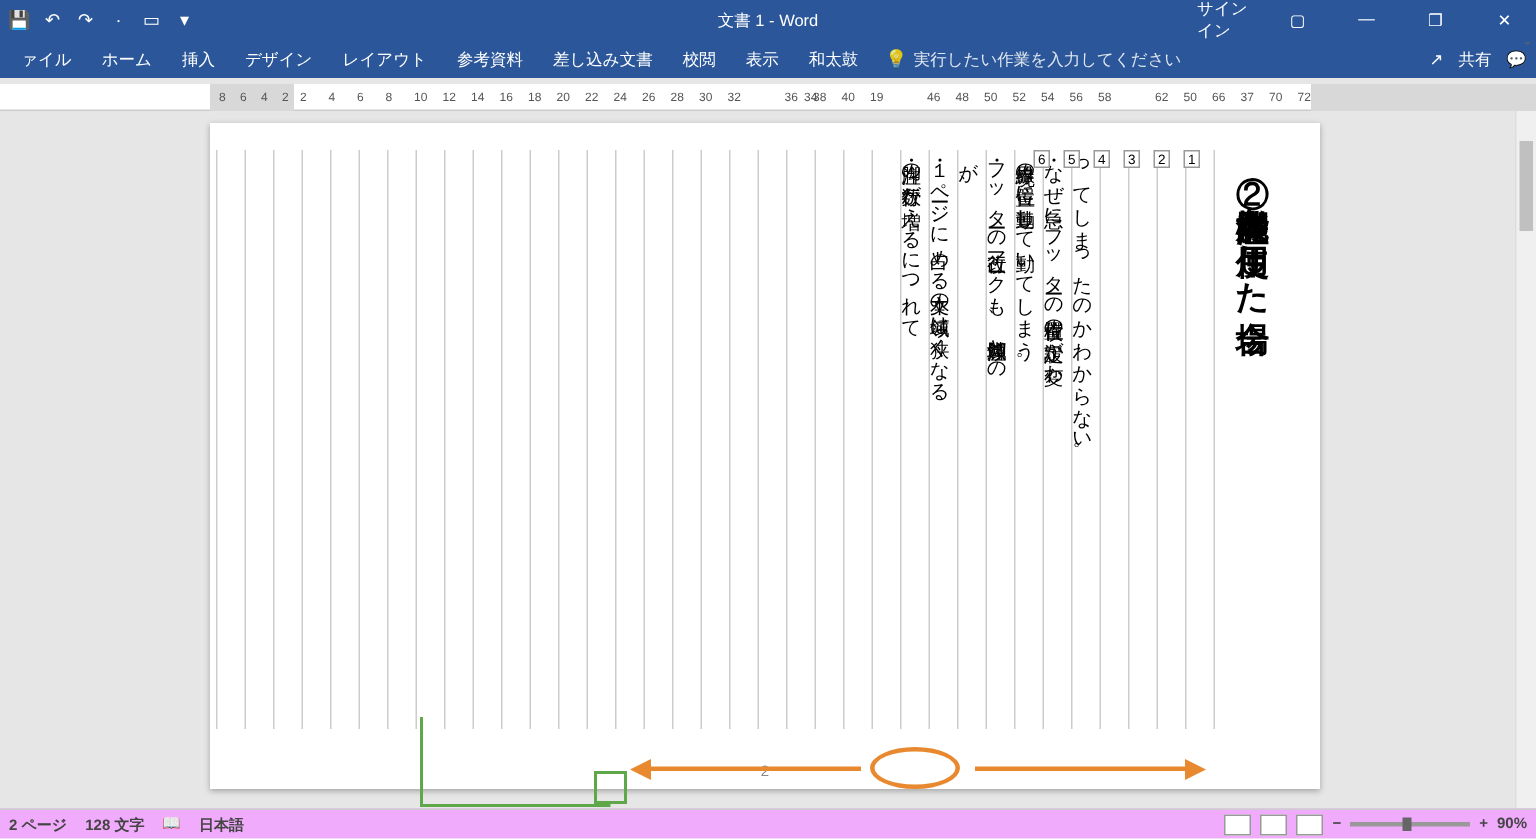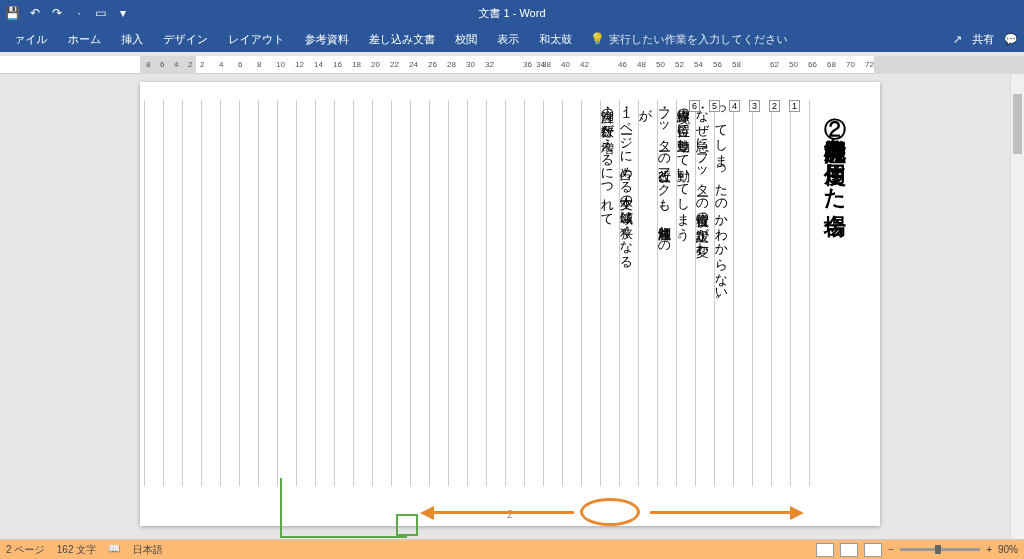--- a/index.html
+++ b/index.html
@@ -40,21 +40,21 @@
 
 .page-num { position: absolute; bottom: 6px; left: 50%; transform: translateX(-50%); font-size: 10px; color: #888; }
 
 .annot-oval { position: absolute; border: 3px solid #e8892f; border-radius: 50%; }
 .annot-arrow-line { position: absolute; height: 3px; background: #e8892f; }
 .annot-arrow-head-l { position: absolute; width: 0; height: 0; border-top: 7px solid transparent; border-bottom: 7px solid transparent; border-right: 14px solid #e8892f; }
 .annot-arrow-head-r { position: absolute; width: 0; height: 0; border-top: 7px solid transparent; border-bottom: 7px solid transparent; border-left: 14px solid #e8892f; }
 .annot-green-box { position: absolute; border: 2px solid #5fa84a; }
 .annot-green-line { position: absolute; background: #5fa84a; }
 
-.statusbar { position: absolute; bottom: 0; left: 0; right: 0; height: 20px; background: #fdba74; border-top: 1px solid #ccc; display: flex; align-items: center; font-size: 10px; color: #444; padding: 0 6px; }
+.statusbar { position: absolute; bottom: 0; left: 0; right: 0; height: 20px; background: #f0abfc; border-top: 1px solid #ccc; display: flex; align-items: center; font-size: 10px; color: #444; padding: 0 6px; font-weight: bold; }
 .status-left { display: flex; gap: 12px; }
 .status-right { position: absolute; right: 6px; display: flex; align-items: center; gap: 6px; }
 .view-btn { width: 18px; height: 14px; border: 1px solid #999; background: #fff; }
 .zoom-slider { width: 80px; height: 3px; background: #999; position: relative; }
 .zoom-thumb { position: absolute; left: 35px; top: -3px; width: 6px; height: 9px; background: #666; }
 
 .vscroll { position: absolute; right: 0; top: 74px; bottom: 20px; width: 14px; background: #f0f0f0; border-left: 1px solid #ddd; }
 .vscroll-thumb { position: absolute; left: 2px; right: 2px; top: 20px; height: 60px; background: #c0c0c0; }
 </style>
 </head>
@@ -63,20 +63,27 @@
 <div class="titlebar">
   <div class="qat">
     <span class="qat-icon">💾</span>
     <span class="qat-icon">↶</span>
     <span class="qat-icon">↷</span>
     <span class="qat-icon">·</span>
     <span class="qat-icon">▭</span>
     <span class="qat-icon">▾</span>
   </div>
   <div class="title-center">文書 1 - Word</div>
+  <div class="title-right">
+    <div class="title-btn">サインイン</div>
+    <div class="title-btn">▢</div>
+    <div class="title-btn">—</div>
+    <div class="title-btn">❐</div>
+    <div class="title-btn close">✕</div>
+  </div>
 </div>
 
 <div class="ribbon-tabs">
   <div class="ribbon-tab">ァイル</div>
   <div class="ribbon-tab">ホーム</div>
   <div class="ribbon-tab">挿入</div>
   <div class="ribbon-tab">デザイン</div>
   <div class="ribbon-tab">レイアウト</div>
   <div class="ribbon-tab">参考資料</div>
   <div class="ribbon-tab">差し込み文書</div>
@@ -118,34 +125,34 @@
       <span class="ruler-num" style="left: 190px;">22</span>
       <span class="ruler-num" style="left: 209px;">24</span>
       <span class="ruler-num" style="left: 228px;">26</span>
       <span class="ruler-num" style="left: 247px;">28</span>
       <span class="ruler-num" style="left: 266px;">30</span>
       <span class="ruler-num" style="left: 285px;">32</span>
       <span class="ruler-num" style="left: 288px; padding-left: 48px;">34</span>
       <span class="ruler-num" style="left: 323px;">36</span>
       <span class="ruler-num" style="left: 342px;">38</span>
       <span class="ruler-num" style="left: 361px;">40</span>
-      <span class="ruler-num" style="left: 380px;">42</span>
+      <span class="ruler-num" style="left: 380px;">19</span>
       <span class="ruler-num" style="left: 399px; margin-top: 16px;">44</span>
       <span class="ruler-num" style="left: 418px;">46</span>
       <span class="ruler-num" style="left: 437px;">48</span>
       <span class="ruler-num" style="left: 456px;">50</span>
       <span class="ruler-num" style="left: 475px;">52</span>
       <span class="ruler-num" style="left: 494px;">54</span>
       <span class="ruler-num" style="left: 513px;">56</span>
       <span class="ruler-num" style="left: 532px;">58</span>
       <span class="ruler-num" style="left: 551px; margin-top: 21px;">60</span>
       <span class="ruler-num" style="left: 570px;">62</span>
       <span class="ruler-num" style="left: 589px;">50</span>
       <span class="ruler-num" style="left: 608px;">66</span>
-      <span class="ruler-num" style="left: 627px;">68</span>
+      <span class="ruler-num" style="left: 627px;">37</span>
       <span class="ruler-num" style="left: 646px;">70</span>
       <span class="ruler-num" style="left: 665px;">72</span>
     </div>
 </div>
 
 <div class="workspace">
   <div class="page">
 
     <div class="gridlines">
         <div class="gridline" style="right: 0px;"></div>
@@ -219,21 +226,21 @@
   <div class="annot-green-line" style="left:280px; top:404px; width:2px; height:60px"></div>
 </div>
 
 <div class="vscroll">
   <div class="vscroll-thumb"></div>
 </div>
 
 <div class="statusbar">
   <div class="status-left">
     <span>2 ページ</span>
-    <span>162 文字</span>
+    <span>128 文字</span>
     <span>📖</span>
     <span>日本語</span>
   </div>
   <div class="status-right">
     <div class="view-btn"></div>
     <div class="view-btn"></div>
     <div class="view-btn"></div>
     <span>−</span>
     <div class="zoom-slider">
         <div class="zoom-thumb"></div>

